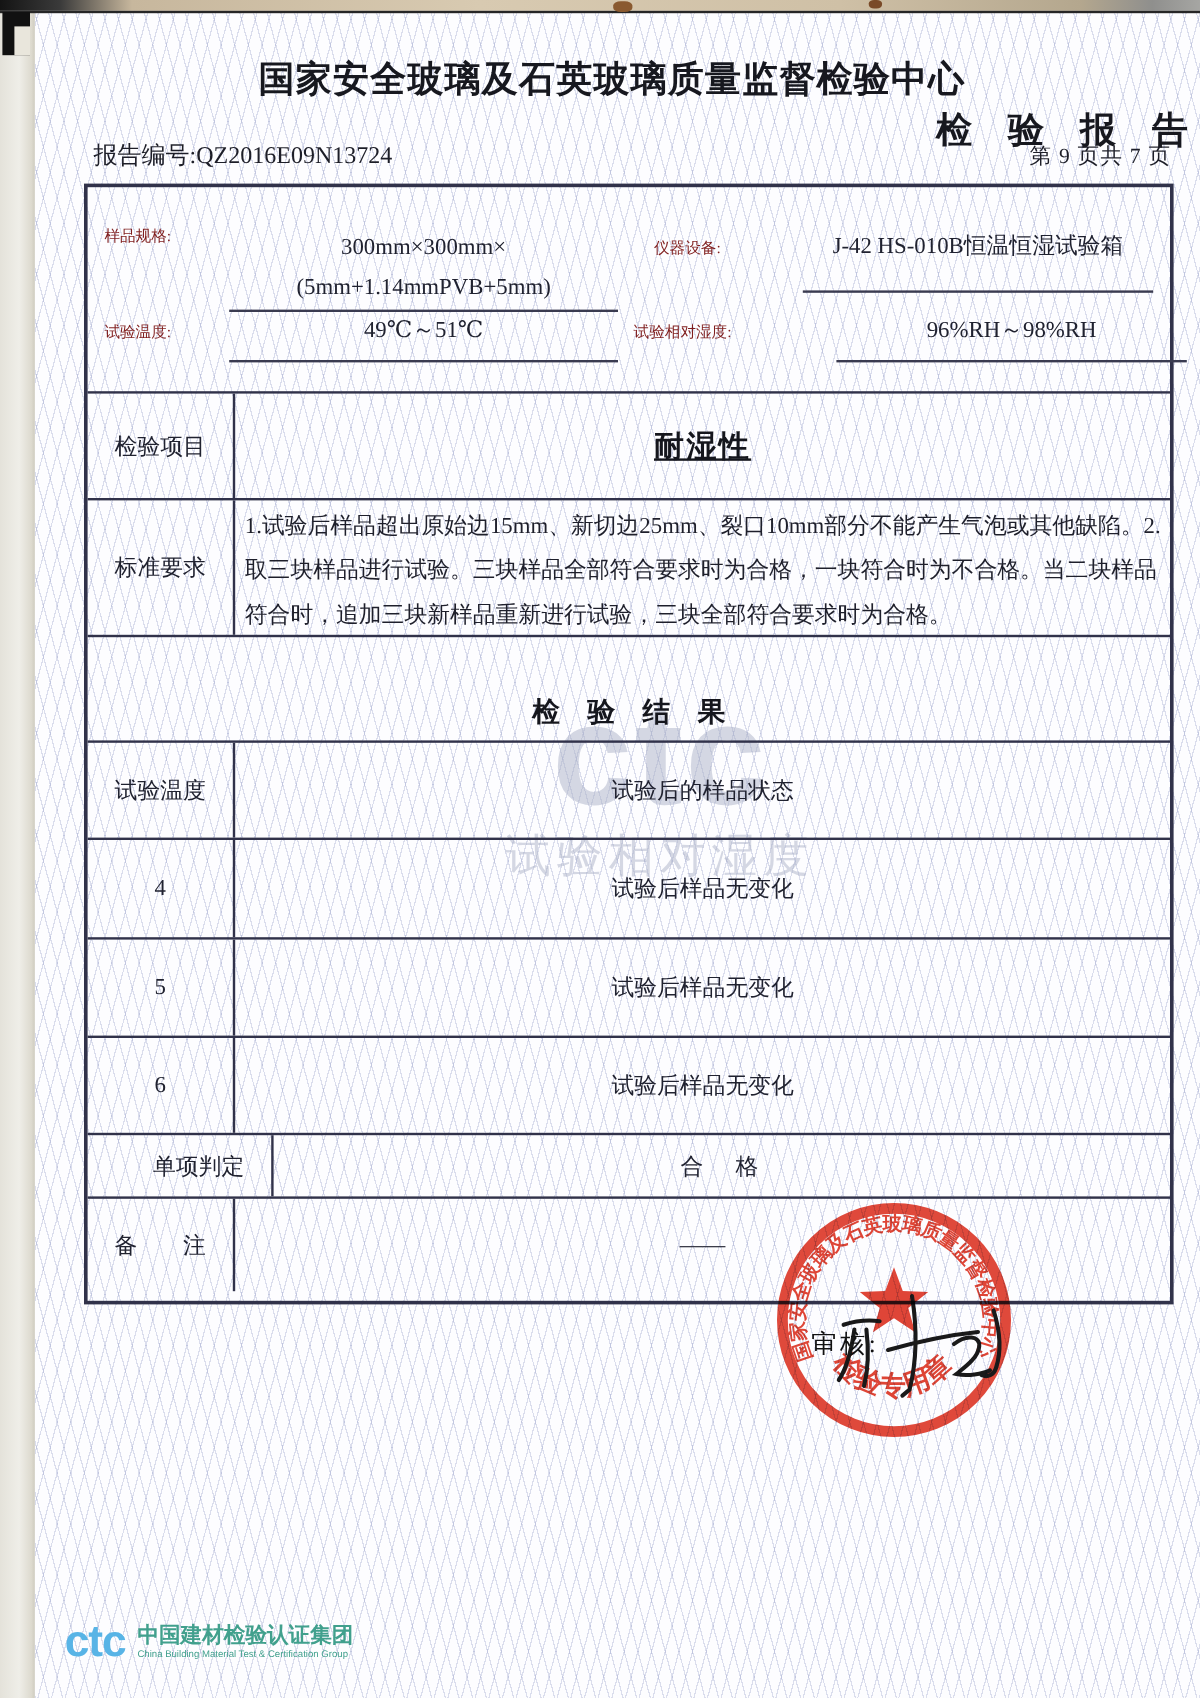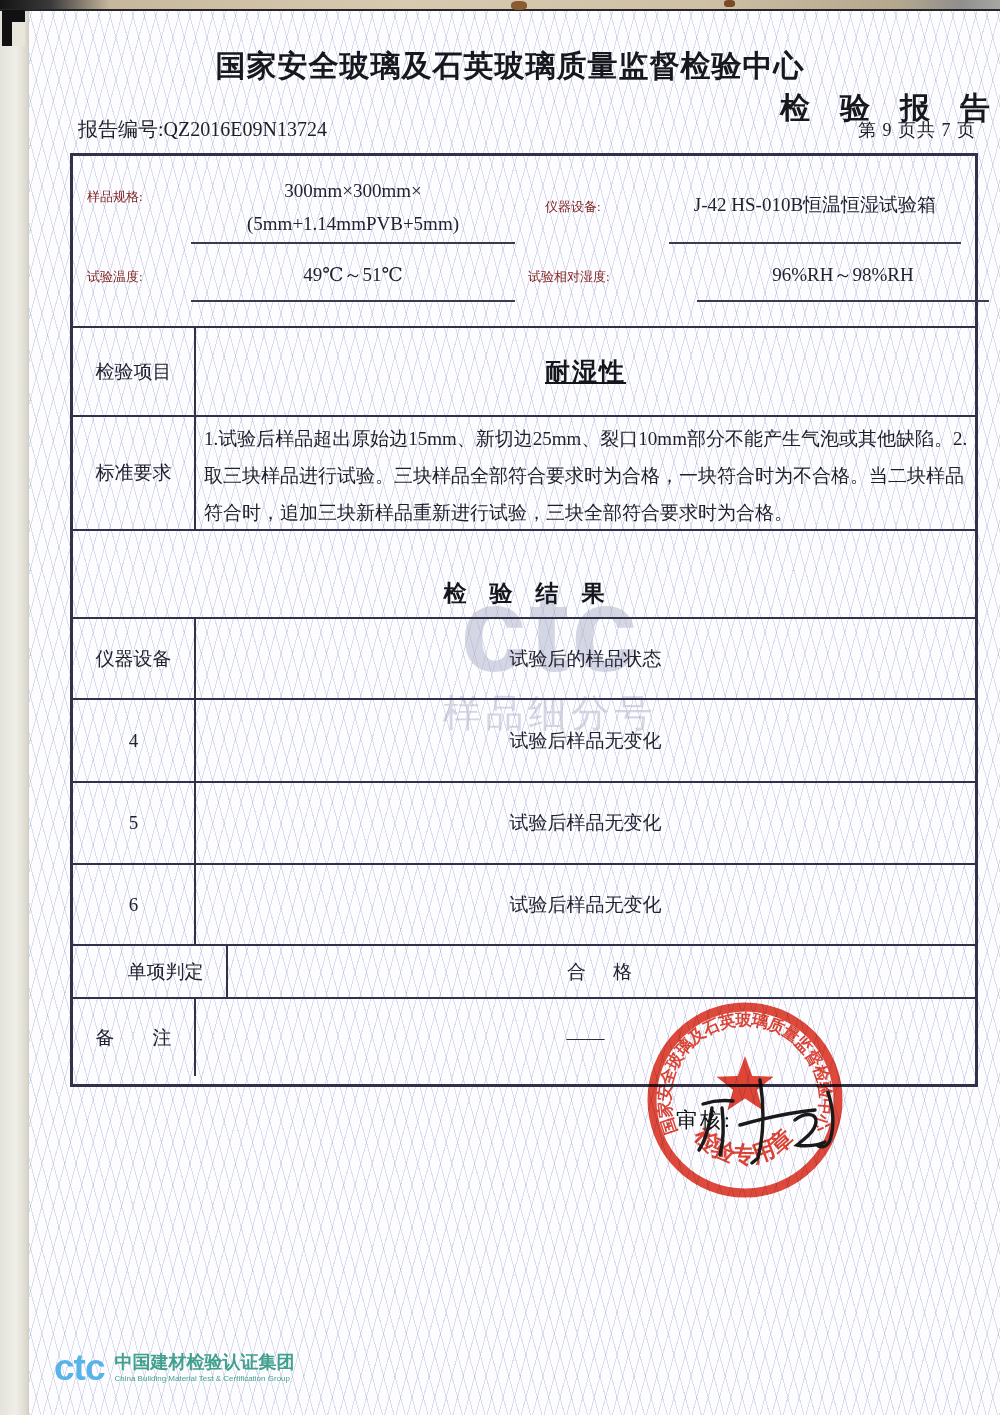--- a/index.html
+++ b/index.html
@@ -55,21 +55,21 @@
   .row-standard{height:114px;}
   .row-resulthdr{height:88px;align-items:center;justify-content:center;}
   .row-subid{height:81px;}
   .row-s4{height:83px;}
   .row-s5{height:82px;}
   .row-s6{height:81px;}
   .row-judge{height:53px;padding-left:32px;}
   .row-remark{height:77px;border-bottom:none;}
   .info-lbl{position:absolute;font-size:13px;color:#7f1d1d;}
   .info-val{position:absolute;box-sizing:border-box;border-bottom:2px solid #3a3b50;text-align:center;font-size:19px;color:#202230;}
-  .iv1{left:118px;top:12px;width:324px;height:76px;line-height:33px;padding-top:6px;}
+  .iv1{left:118px;top:28px;width:324px;height:76px;line-height:33px;padding-top:6px;}
   .iv2{left:596px;top:12px;width:292px;height:76px;display:flex;align-items:flex-end;justify-content:center;padding-bottom:24px;}
   .iv3{left:118px;top:94px;width:324px;height:52px;display:flex;align-items:center;justify-content:center;}
   .iv4{left:624px;top:94px;width:292px;height:52px;display:flex;align-items:center;justify-content:center;}
   .item-value{font-size:25px;letter-spacing:2px;color:#15161d;text-decoration:underline;}
   .standard-cell{flex:1;font-size:19px;line-height:37px;padding:3px 6px 0 8px;color:#1e1f2b;}
   .result-header{font-size:23px;color:#15161d;margin-top:38px;}
   .judge-val{letter-spacing:4px;}
   
   .stamp-svg{position:absolute;left:625px;top:980px;z-index:5;mix-blend-mode:multiply;}
   .reviewer{position:absolute;left:676px;top:1106px;z-index:6;font-size:21px;color:#111;letter-spacing:3px;}
@@ -86,21 +86,21 @@
 <div class="scan-top"></div>
 <div class="speck" style="left:511px;top:1px;width:16px;height:9px;background:#8a5a30;"></div>
 <div class="speck" style="left:724px;top:0px;width:11px;height:7px;background:#7a4a28;"></div>
 <div class="scan-left"></div>
 <div class="corner-mark"></div>
 <div class="corner-notch"></div>
 
 <div class="paper"></div>
 
 <div class="wm wm-logo">ctc</div>
-<div class="wm wm-text">样品细分号</div>
+<div class="wm wm-text">试验相对湿度</div>
 
 <div class="doc-title hei">国家安全玻璃及石英玻璃质量监督检验中心</div>
 <div class="doc-subtitle hei">检　验　报　告</div>
 <div class="report-no">报告编号:QZ2016E09N13724</div>
 <div class="page-indicator">第 9 页共 7 页</div>
 
 <div class="report-table">
 
   <div class="row-info">
     <span class="info-lbl" style="left:14px;top:32px;">样品规格:</span>
@@ -134,21 +134,21 @@
     <div class="standard-cell">
       <span>1.试验后样品超出原始边15mm、新切边25mm、裂口10mm部分不能产生气泡或其他缺陷。</span><span>2.取三块样品进行试验。三块样品全部符合要求时为合格，一块符合时为不合格。当二块样品符合时，追加三块新样品重新进行试验，三块全部符合要求时为合格。</span>
     </div>
   </div>
 
   <div class="t-row row-resulthdr">
     <span class="result-header hei">检　验　结　果</span>
   </div>
 
   <div class="t-row row-subid">
-    <div class="cell-label">仪器设备</div>
+    <div class="cell-label">试验温度</div>
     <div class="cell-value">试验后的样品状态</div>
   </div>
 
   <div class="t-row row-s4">
     <div class="cell-label">4</div>
     <div class="cell-value">试验后样品无变化</div>
   </div>
   <div class="t-row row-s5">
     <div class="cell-label">5</div>
     <div class="cell-value">试验后样品无变化</div>

